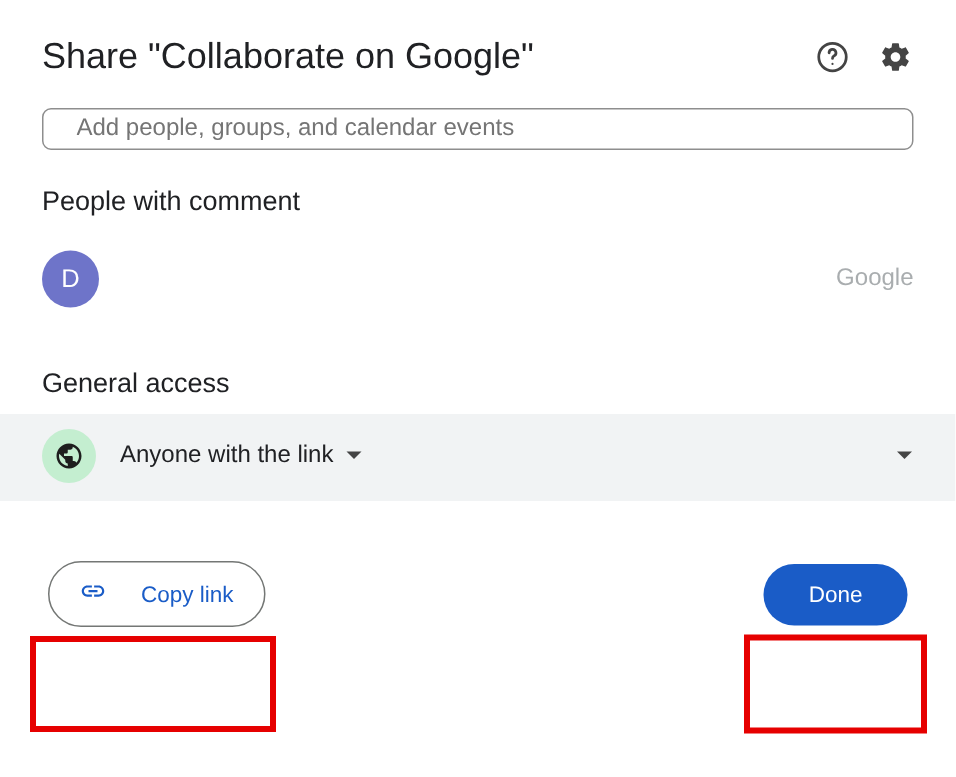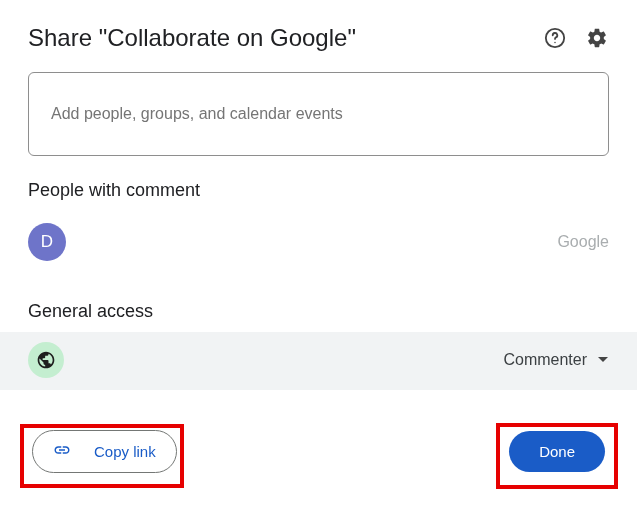--- a/index.html
+++ b/index.html
@@ -36,21 +36,21 @@
     display: flex;
     align-items: center;
     justify-content: center;
     cursor: pointer;
     color: #444;
   }
   .add-input {
     width: 100%;
     border: 1px solid #8e8e8e;
     border-radius: 6px;
-    padding: 32px 22px;
+    padding: 4px 22px;
     font-size: 16px;
     color: #5f6368;
     outline: none;
     margin-bottom: 24px;
     background: #fff;
   }
   .section-heading {
     font-size: 18px;
     font-weight: 500;
     color: #202124;
@@ -200,23 +200,30 @@
 
   <div class="general-section">
     <div class="section-heading">General access</div>
     <div class="general-row">
       <div class="globe-badge">
         <svg viewBox="0 0 24 24" fill="#1e1e1e">
           <path d="M12 2C6.48 2 2 6.48 2 12s4.48 10 10 10 10-4.48 10-10S17.52 2 12 2zm-1 17.93c-3.95-.49-7-3.85-7-7.93 0-.62.08-1.21.21-1.79L9 15v1c0 1.1.9 2 2 2v1.93zm6.9-2.54c-.26-.81-1-1.39-1.9-1.39h-1v-3c0-.55-.45-1-1-1H8v-2h2c.55 0 1-.45 1-1V7h2c1.1 0 2-.9 2-2v-.41c2.93 1.19 5 4.06 5 7.41 0 2.08-.8 3.97-2.1 5.39z"></path>
         </svg>
       </div>
       <div class="access-text">
+        <div class="access-title-row">
+          <span class="access-title">Anyone with the link</span>
+          <span class="caret">
+            <svg viewBox="0 0 12 8">
+                <path d="M1 1l5 5 5-5z"></path>
+              </svg>
+          </span>
+        </div>
       </div>
       <div class="role-select">
-        <span>Commenter</span>
         <span class="caret">
           <svg viewBox="0 0 12 8">
               <path d="M1 1l5 5 5-5z"></path>
             </svg>
         </span>
       </div>
     </div>
   </div>
 
   <div class="footer">

